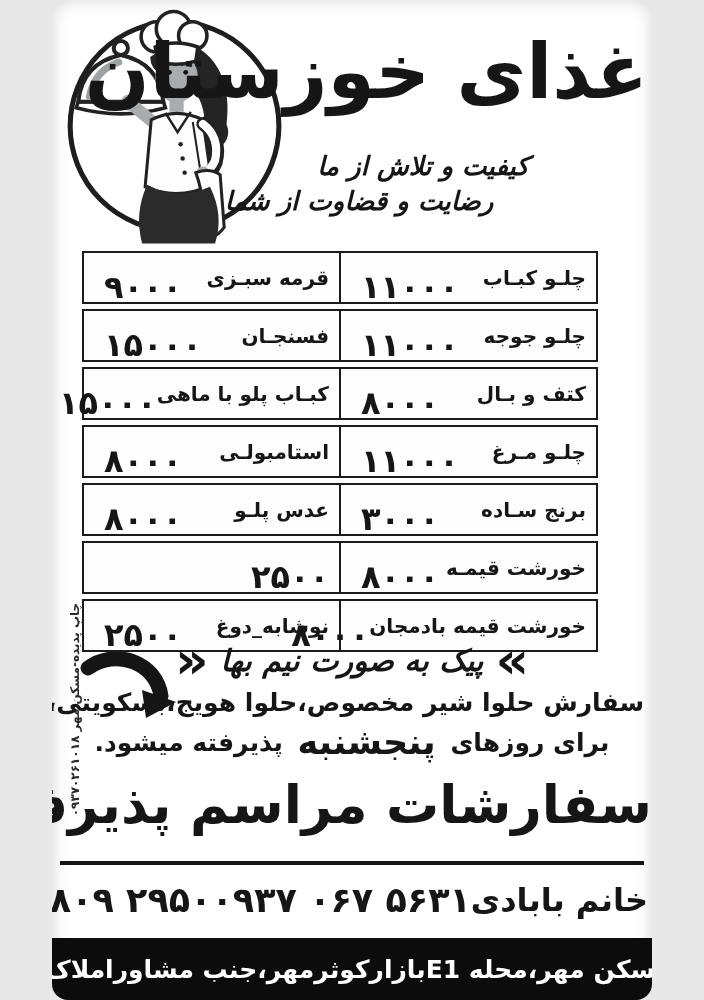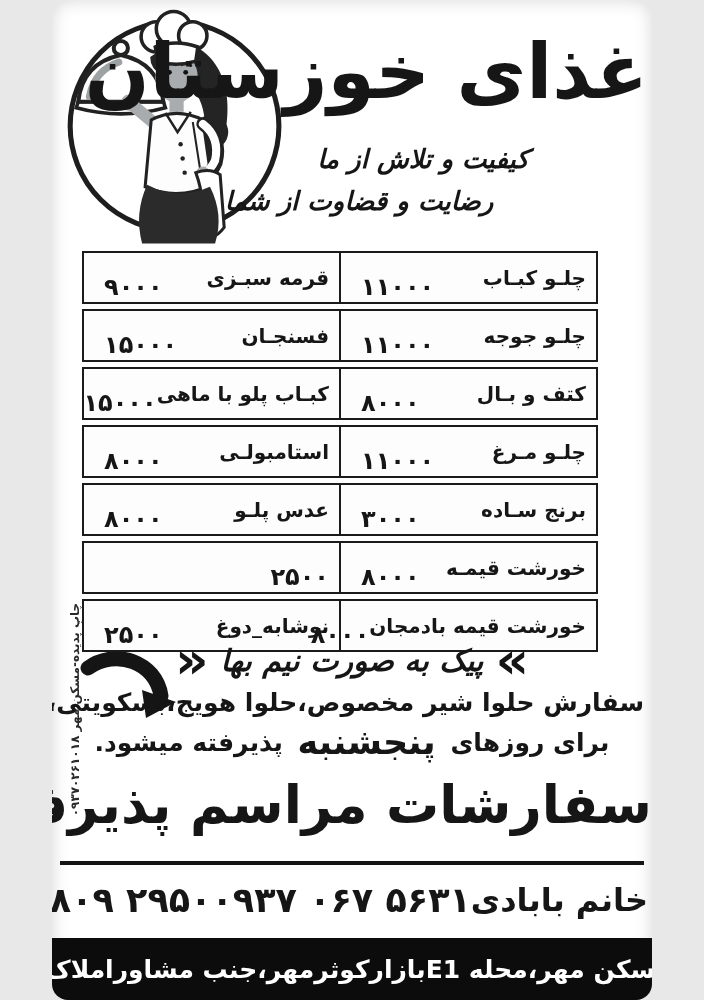--- a/index.html
+++ b/index.html
@@ -10,33 +10,33 @@
     box-shadow:inset 0 0 18px rgba(0,0,0,.16);
     border-radius:16px;
   }
   
   .chef{position:absolute;top:2px;left:6px;width:228px;height:244px;}
   .title{
     position:absolute;top:8px;right:4px;width:466px;height:130px;
     font-size:76px;font-weight:bold;text-align:center;line-height:128px;
     letter-spacing:-2px;white-space:nowrap;
   }
-  .slogan1{position:absolute;top:144px;right:14px;width:430px;text-align:center;
+  .slogan1{position:absolute;top:151px;right:14px;width:430px;text-align:center;
     font-size:26px;font-weight:bold;font-style:italic;}
   .slogan2{position:absolute;top:186px;right:78px;width:430px;text-align:center;
     font-size:26px;font-weight:bold;font-style:italic;}
   
   .menu{position:absolute;top:251px;right:54px;left:30px;}
   .mrow{display:flex;direction:rtl;height:49px;margin-bottom:5px;
     border:2.5px solid #1b1b1b;background:#fdfdfd;}
   .cell{flex:1 1 50%;display:flex;direction:rtl;align-items:center;
     justify-content:space-between;padding:0 10px 0 20px;min-width:0;}
   .cell.r{border-left:2.5px solid #1b1b1b;}
   .dish{font-size:20px;font-weight:bold;white-space:nowrap;}
-  .price{font-size:24px;font-weight:bold;letter-spacing:1px;line-height:1;margin-top:18px;}
+  .price{font-size:32px;font-weight:bold;letter-spacing:1px;line-height:1;margin-top:18px;}
   
   .delivery{position:absolute;top:632px;left:0;right:0;height:56px;
     display:flex;direction:rtl;align-items:center;justify-content:center;gap:12px;}
   .delivery .quote{font-size:52px;font-weight:bold;line-height:0;}
   .delivery .dtext{font-size:30px;font-weight:bold;font-style:italic;}
   .swoosh{position:absolute;top:652px;left:26px;width:100px;height:80px;}
   .halva1{position:absolute;top:688px;right:8px;left:112px;text-align:center;
     font-size:25px;font-weight:bold;white-space:nowrap;}
   .halva2{position:absolute;top:722px;left:0;right:0;text-align:center;
     font-size:25px;font-weight:bold;}

